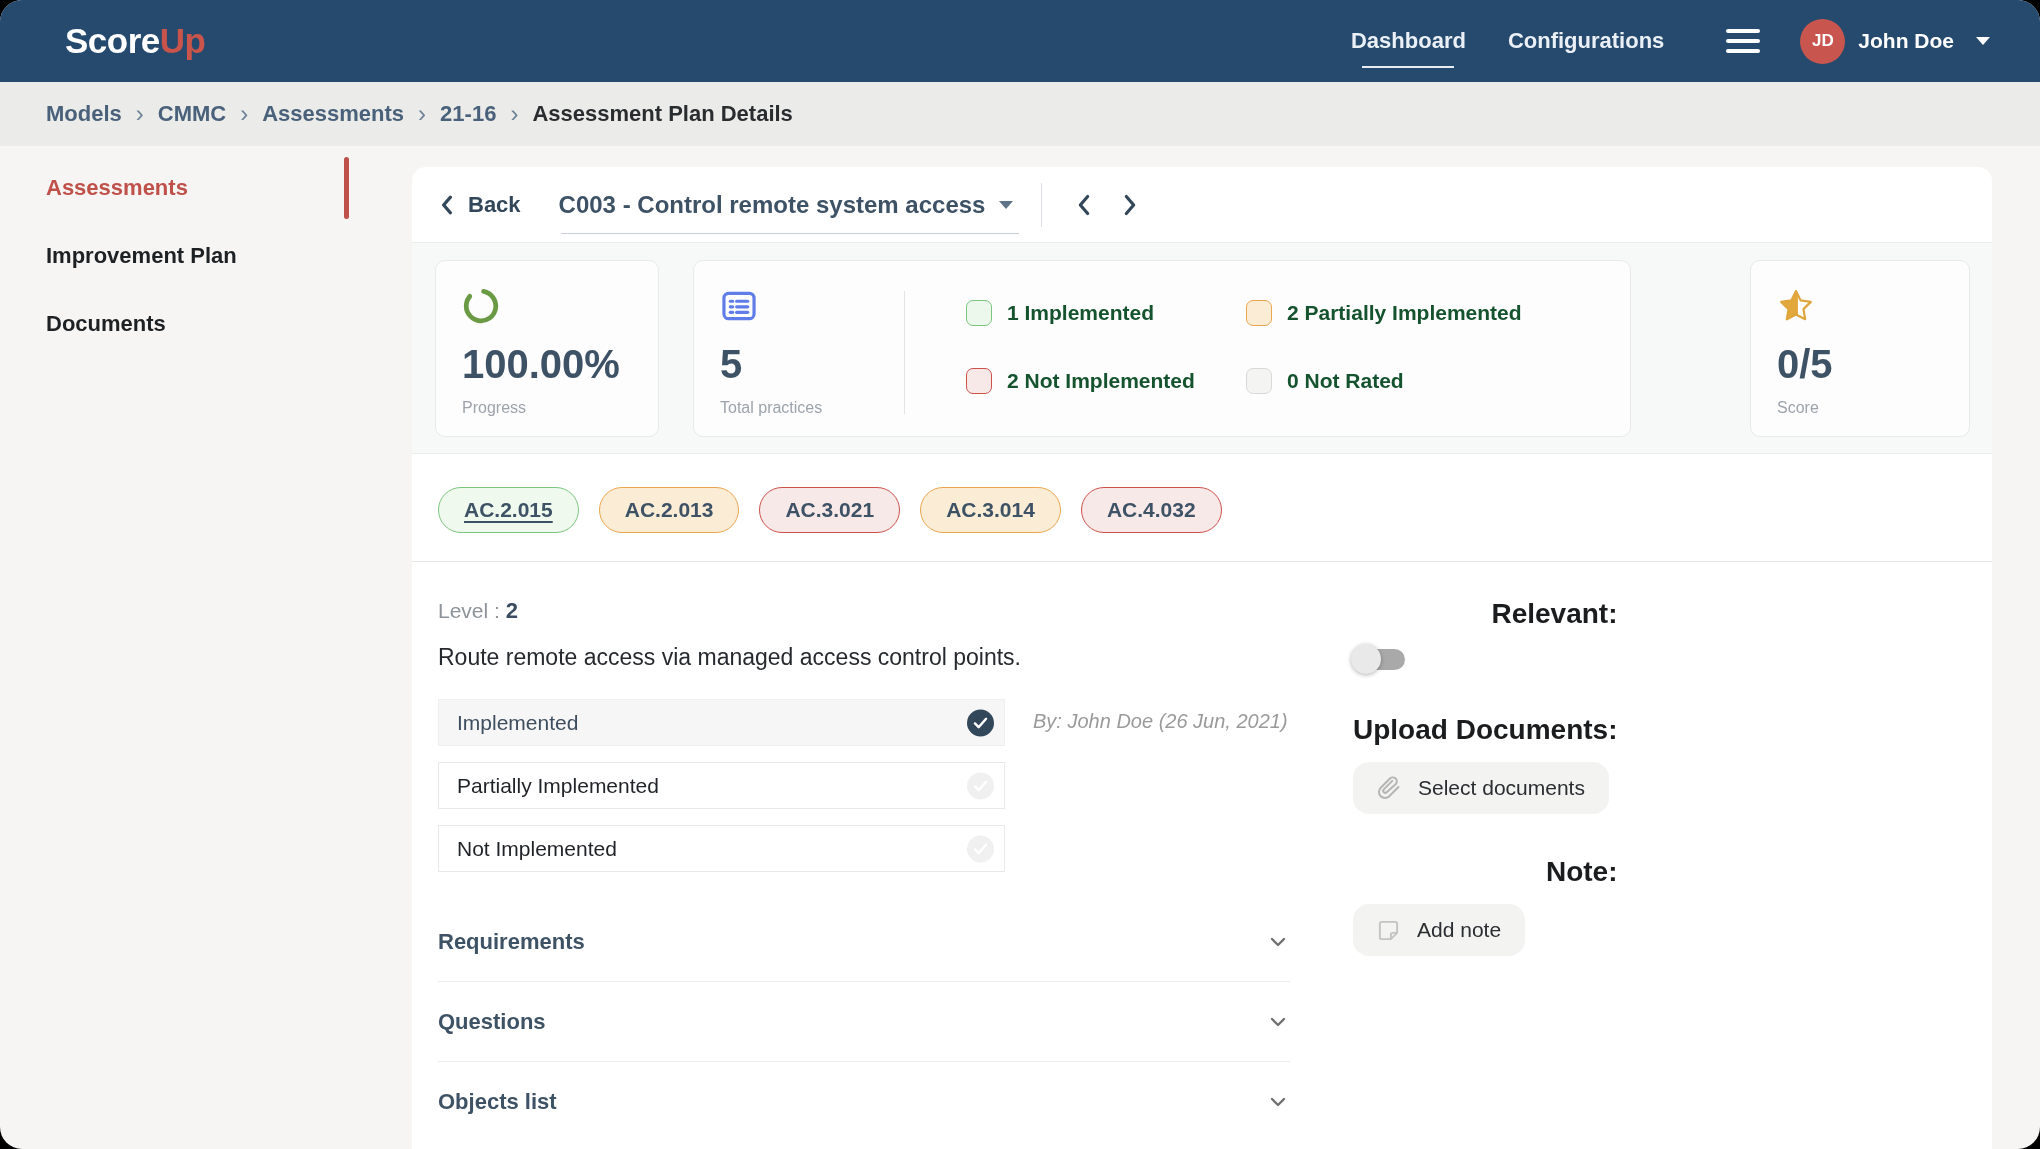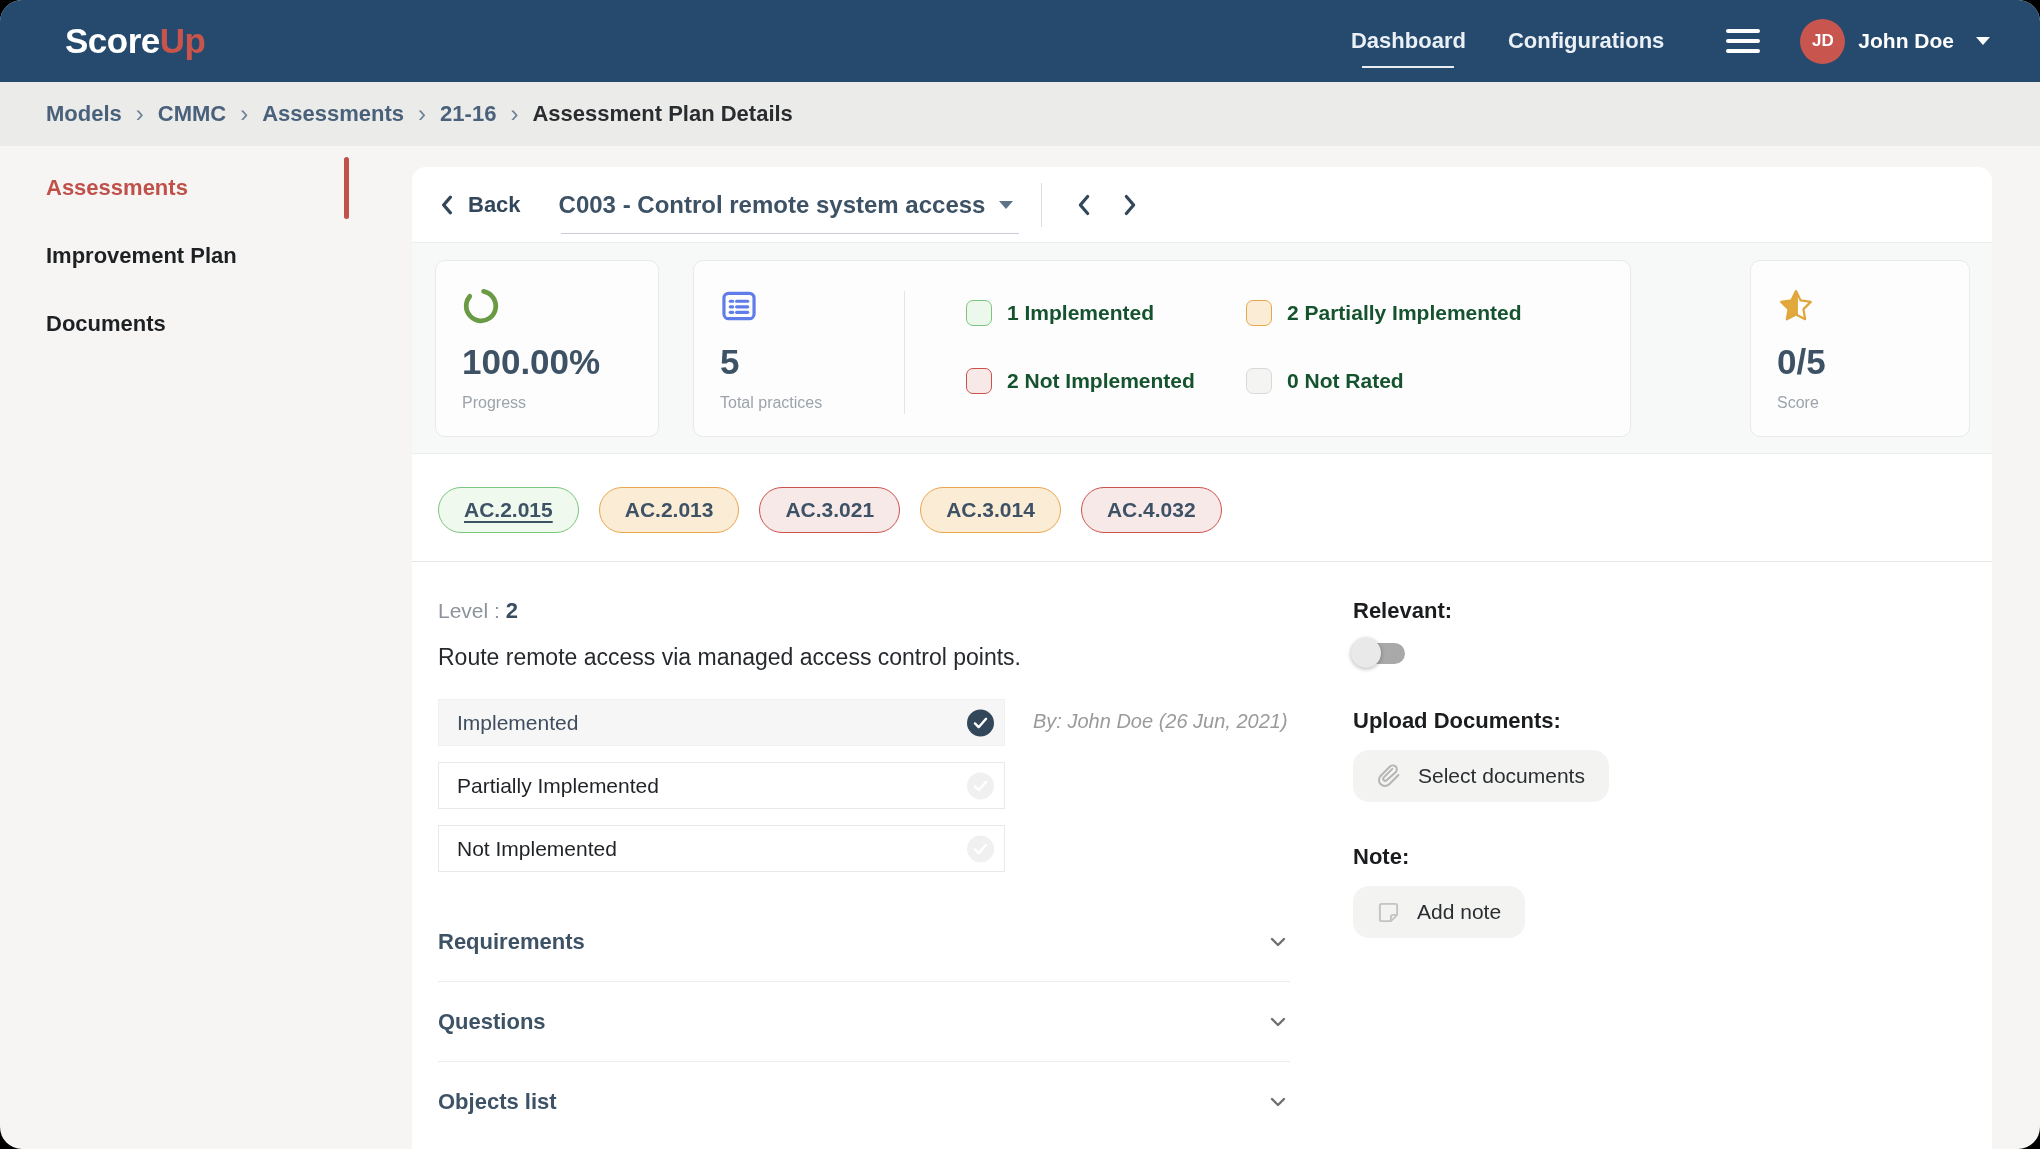--- a/index.html
+++ b/index.html
@@ -112,21 +112,21 @@
     background: #F7F8F8;
     border-top: 1px solid #EDEDEC; border-bottom: 1px solid #EDEDEC;
     padding: 17px 22px 18px 23px;
     display: flex; align-items: stretch;
     height: 212px; flex: 0 0 212px;
   }
   .stat-card {
     background: #FDFDFD; border: 1px solid #E9E9E8; border-radius: 10px;
     padding: 26px 0 0 26px; height: 177px;
   }
-  .stat-value { font-size: 35px; font-weight: 700; color: #3E5266; margin-top: 13px; }
+  .stat-value { font-size: 40px; font-weight: 700; color: #3E5266; margin-top: 13px; }
   .stat-label { font-size: 16px; color: #9CA3AB; margin-top: 12px; }
   .card-progress { width: 224px; }
   .card-practices { width: 938px; margin-left: 34px; position: relative; }
   .card-practices .vdiv { position: absolute; left: 210px; top: 30px; bottom: 22px; width: 1px; background: #E4E4E4; }
   .legend {
     position: absolute; left: 272px; top: 39px;
     display: grid; grid-template-columns: 280px auto; row-gap: 42px;
   }
   .legend-item { display: flex; align-items: center; gap: 15px;
     font-size: 21px; font-weight: 600; color: #14532d; }
@@ -180,21 +180,21 @@
 
   .sections { margin-top: 30px; }
   .section-row {
     height: 80px; display: flex; align-items: center; justify-content: space-between;
     border-bottom: 1px solid #ECECEC; cursor: pointer;
     font-size: 22px; font-weight: 600; color: #3E5266;
   }
   .section-row:last-child { border-bottom: none; }
 
   .right-col { margin-left: 63px; }
-  .field-label { font-size: 22px; font-weight: 600; color: #1A1C1E; }
+  .field-label { font-size: 28px; font-weight: 600; color: #1A1C1E; text-align: right; }
   .toggle { margin-top: 16px; width: 52px; height: 26px; position: relative; cursor: pointer; }
   .toggle .track { position: absolute; left: 2px; right: 0; top: 3px; height: 21px; border-radius: 11px; background: #A9A9A9; }
   .toggle .knob {
     position: absolute; left: -2px; top: -2px; width: 30px; height: 30px; border-radius: 50%;
     background: #E9E9E9; box-shadow: 0 1px 4px rgba(0,0,0,0.3);
   }
   .gray-btn {
     margin-top: 16px; height: 52px; background: #F3F3F1; border: none; border-radius: 16px;
     display: flex; align-items: center; gap: 17px; padding: 0 24px;
     font-size: 21px; color: #2A2D31; cursor: pointer; font-family: inherit;

